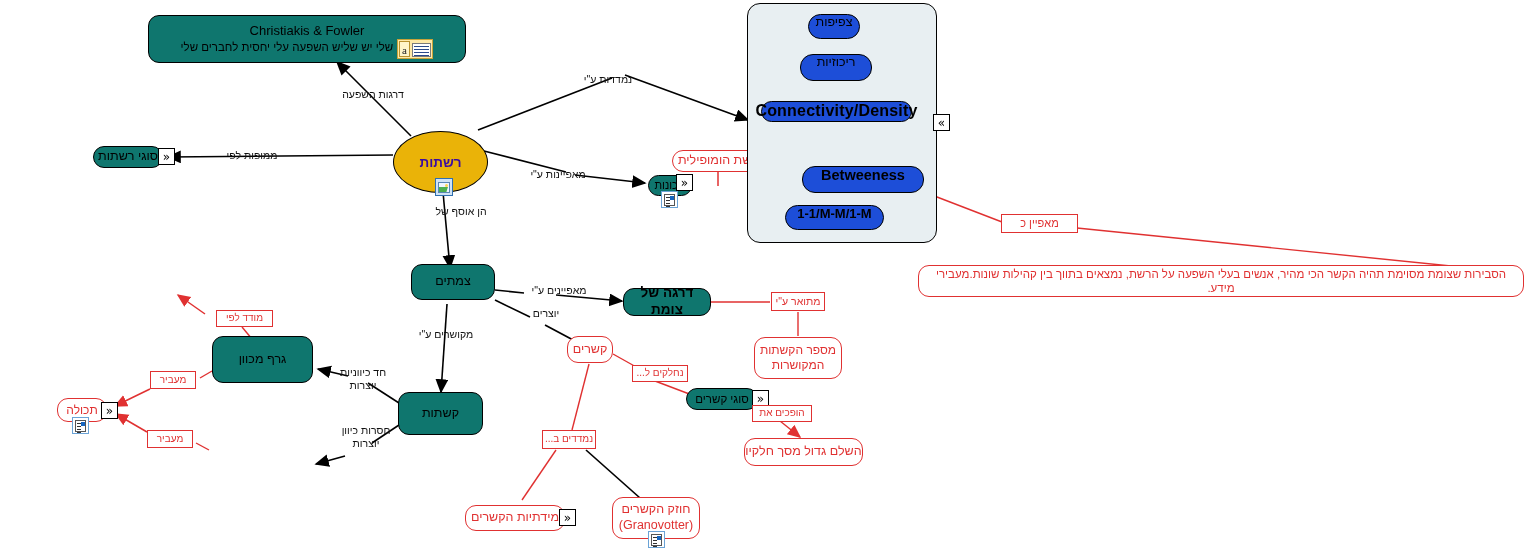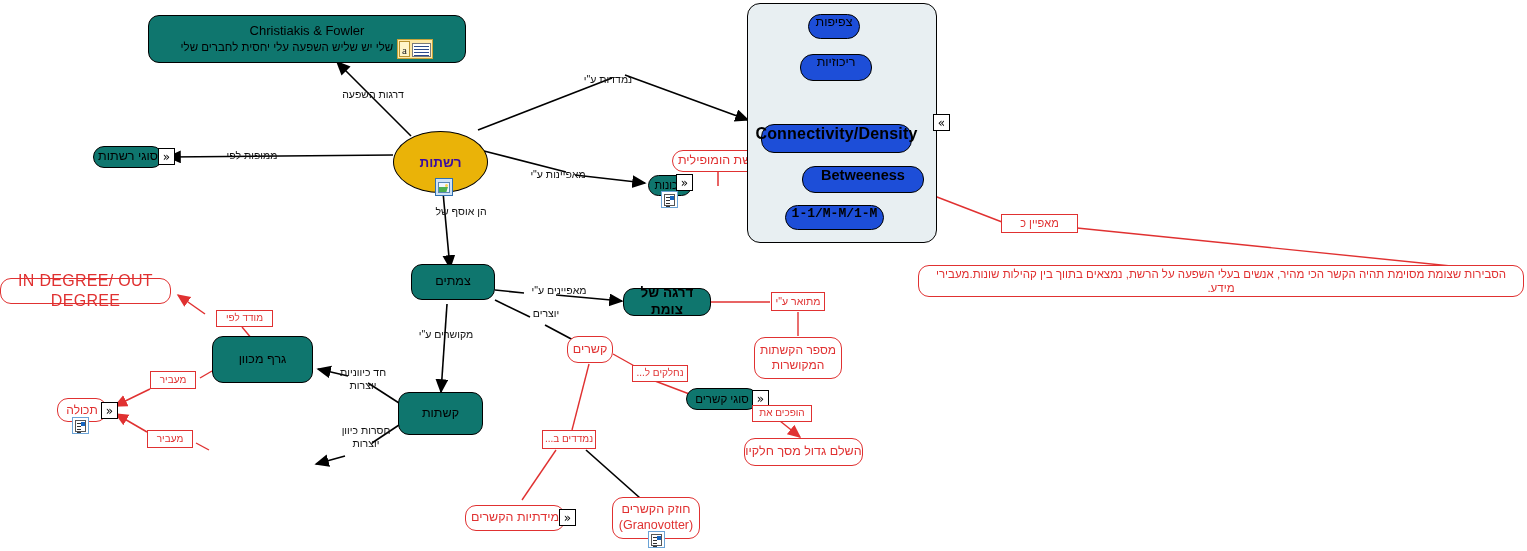--- a/index.html
+++ b/index.html
@@ -286,27 +286,27 @@
   </div>
 
   <div class="n-container" style="position:absolute; left:747px; top:3px; width:190px; height:240px;"></div>
 
   <div class="n-pill" style="left:808px; top:14px; width:52px; height:25px;">
     <span>צפיפות</span>
   </div>
   <div class="n-pill" style="left:800px; top:54px; width:72px; height:27px;">
     <span>ריכוזיות</span>
   </div>
-  <div class="n-pill strong ltr" style="left:761px; top:101px; width:151px; height:29px;margin-top:23px;">
+  <div class="n-pill strong ltr" style="left:761px; top:101px; width:151px; height:21px;">
     <span>Connectivity/Density</span>
   </div>
   <div class="n-pill mid ltr" style="left:802px; top:166px; width:122px; height:27px;">
     <span>Betweeness</span>
   </div>
-  <div class="n-pill mm ltr" style="left:785px; top:205px; width:99px; height:25px;font-family:Liberation Mono, monospace;">
+  <div class="n-pill mm ltr" style="left:785px; top:205px; width:99px; height:25px;">
     <span>1-1/M-M/1-M</span>
   </div>
   <div class="badge-arrows" style="left:933px; top:114px;">
     <span>«</span>
   </div>
 
   <div class="node n-red" style="left:1001px; top:214px; width:77px; height:19px; border-radius:0; font-size:11px;">
     <span>מאפיין כ</span>
   </div>
 
@@ -370,23 +370,20 @@
   </div>
 
   <div class="node n-red" style="left:612px; top:497px; width:88px; height:42px; font-size:12.5px; direction:ltr;">
     <span>חוזק הקשרים
 (Granovotter)</span>
   </div>
   <div class="icon-note" style="left:648px; top:531px;">
     <div class="sheet"></div>
   </div>
 
-  <div class="node n-red cap" style="left:0px; top:278px; width:171px; height:26px;">
-    <span>IN DEGREE/ OUT DEGREE</span>
-  </div>
 
   <div class="node n-red" style="left:216px; top:310px; width:57px; height:17px; border-radius:0; font-size:10px;">
     <span>מודד לפי</span>
   </div>
 
   <div class="node n-std" style="left:212px; top:336px; width:101px; height:47px;">
     <span>גרף מכוון</span>
   </div>
 
 

